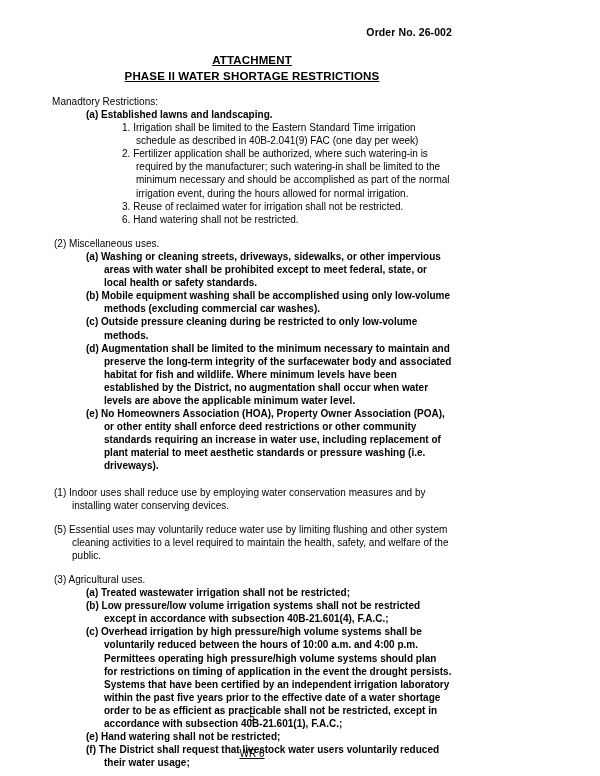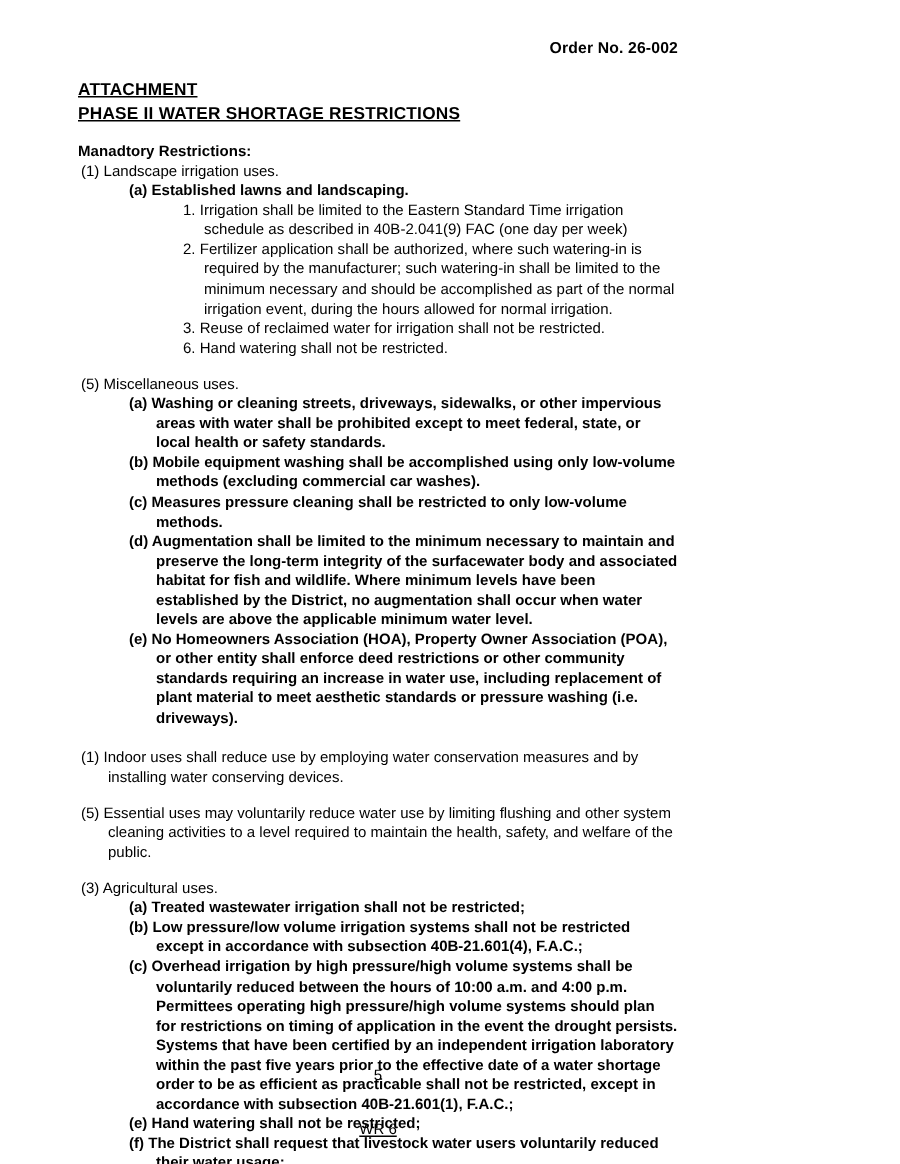--- a/index.html
+++ b/index.html
@@ -21,33 +21,33 @@
     overflow: hidden;
   }
   .order-no {
     text-align: right;
     font-size: 10.5px;
     font-weight: bold;
     letter-spacing: 0.1px;
     margin-bottom: 14px;
   }
   .title-block {
-    text-align: left;
+    text-align: center;
     margin-bottom: 12px;
   }
   .title-line {
     font-size: 11.5px;
     font-weight: bold;
     text-decoration: underline;
     line-height: 16px;
     letter-spacing: 0.15px;
   }
   .section-heading {
     font-size: 10px;
-    font-weight: bold;
+    font-weight: normal;
     margin-top: 8px;
     margin-bottom: 1px;
     letter-spacing: 0.05px;
   }
   .para {
     font-size: 10px;
     line-height: 13.1px;
     text-align: left;
     letter-spacing: 0.01px;
   }
@@ -94,33 +94,32 @@
 
   <div class="order-no">Order No. 26-002</div>
 
   <div class="title-block">
     <div class="title-line">ATTACHMENT</div>
     <div class="title-line">PHASE II WATER SHORTAGE RESTRICTIONS</div>
   </div>
 
   <div class="section-heading">Manadtory Restrictions:</div>
 
-  <div class="para lvl1">(1) Landscape irrigation uses.</div>
   <div class="para lvl2">(a) Established lawns and landscaping.</div>
   <div class="para lvl3">1. Irrigation shall be limited to the Eastern Standard Time irrigation schedule as described in 40B-2.041(9) FAC (one day per week)</div>
   <div class="para lvl3">2. Fertilizer application shall be authorized, where such watering-in is required by the manufacturer; such watering-in shall be limited to the minimum necessary and should be accomplished as part of the normal irrigation event, during the hours allowed for normal irrigation.</div>
   <div class="para lvl3">3. Reuse of reclaimed water for irrigation shall not be restricted.</div>
   <div class="para lvl3">6. Hand watering shall not be restricted.</div>
 
   <div class="gap-md"></div>
 
-  <div class="para lvl1">(5) Miscellaneous uses.</div>
+  <div class="para lvl1">(2) Miscellaneous uses.</div>
   <div class="para lvl2">(a) Washing or cleaning streets, driveways, sidewalks, or other impervious areas with water shall be prohibited except to meet federal, state, or local health or safety standards.</div>
   <div class="para lvl2">(b) Mobile equipment washing shall be accomplished using only low-volume methods (excluding commercial car washes).</div>
-  <div class="para lvl2">(c) Measures pressure cleaning shall be restricted to only low-volume methods.</div>
+  <div class="para lvl2">(c) Outside pressure cleaning during be restricted to only low-volume methods.</div>
   <div class="para lvl2">(d) Augmentation shall be limited to the minimum necessary to maintain and preserve the long-term integrity of the surfacewater body and associated habitat for fish and wildlife. Where minimum levels have been established by the District, no augmentation shall occur when water levels are above the applicable minimum water level.</div>
   <div class="para lvl2">(e) No Homeowners Association (HOA), Property Owner Association (POA), or other entity shall enforce deed restrictions or other community standards requiring an increase in water use, including replacement of plant material to meet aesthetic standards or pressure washing (i.e. driveways).</div>
 
   <div class="gap-lg"></div>
 
 
   <div class="para lvl1">(1) Indoor uses shall reduce use by employing water conservation measures and by installing water conserving devices.</div>
 
   <div class="gap-md"></div>
 

